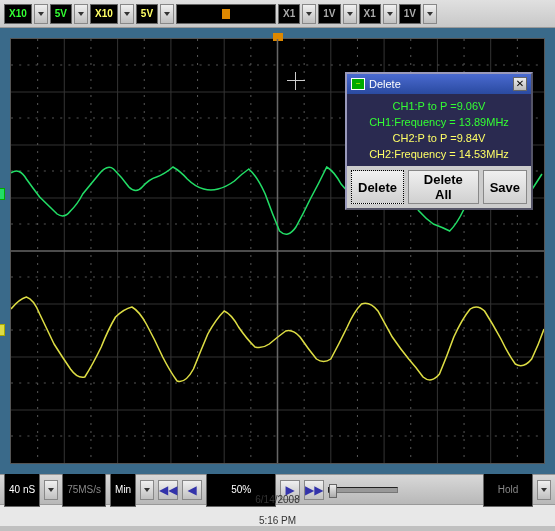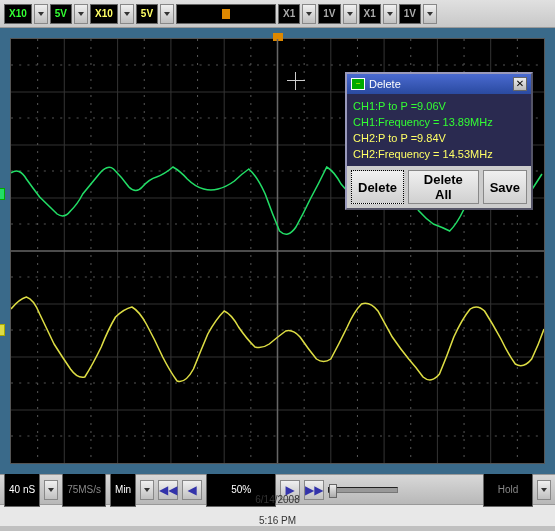--- a/index.html
+++ b/index.html
@@ -21,21 +21,21 @@
 .orange-mark { position: absolute; top: -6px; left: 50%; width: 10px; height: 8px; background: #d80; transform: translateX(-50%); }
 .green-gnd { position: absolute; left: -7px; top: 160px; width: 12px; height: 12px; background: #2d6; border: 1px solid #0a0; }
 .yellow-gnd { position: absolute; left: -7px; top: 296px; width: 12px; height: 12px; background: #dd4; border: 1px solid #aa0; }
 
 .measure-win { position: absolute; top: 44px; right: 22px; width: 188px; background: #2a2a50; border: 2px outset #99b; font-size: 11px; }
 .measure-title { background: linear-gradient(#4a6ad0,#2a4aa0); color: #fff; padding: 2px 4px; display: flex; align-items: center; justify-content: space-between; height: 20px; }
 .measure-title .t { display: flex; align-items: center; gap: 4px; }
 .title-icon { width: 14px; height: 12px; background: #0a0; border: 1px solid #fff; font-size: 8px; color: #ff0; text-align: center; line-height: 10px; }
 .close-btn { width: 14px; height: 14px; background: linear-gradient(#eee,#bbb); border: 1px solid #666; color: #000; font-size: 10px; text-align: center; line-height: 11px; cursor: pointer; }
 .measure-body { padding: 4px 6px; }
-.measure-line { height: 16px; line-height: 16px; }
+.measure-line { height: 16px; line-height: 16px; text-align: center; }
 .measure-line.g { color: #3f3; }
 .measure-line.y { color: #ff6; }
 .measure-btns { background: #ccc; padding: 4px; display: flex; gap: 4px; justify-content: center; }
 .measure-btns button { font-size: 13px; padding: 1px 6px; background: linear-gradient(#f0f0f0,#d0d0d0); border: 1px solid #888; cursor: pointer; font-weight: bold; }
 .measure-btns button.sel { border: 1px dotted #000; }
 
 .toolbar-bot { height: 30px; background: linear-gradient(#d8d8d8,#b8b8b8); display: flex; align-items: center; padding: 2px 4px; gap: 4px; border-top: 1px solid #999; }
 .bot-field { height: 35px; background: #000; color: #fff; border: 1px solid #666; padding: 0 4px; display: flex; align-items: center; font-size: 10px; }
 .bot-field.dim { color: #888; text-align: right; }
 .nav-btn { width: 20px; height: 20px; background: linear-gradient(#f0f0f0,#c0c0c0); border: 1px solid #888; display: flex; align-items: center; justify-content: center; color: #33a; font-size: 12px; cursor: pointer; }

